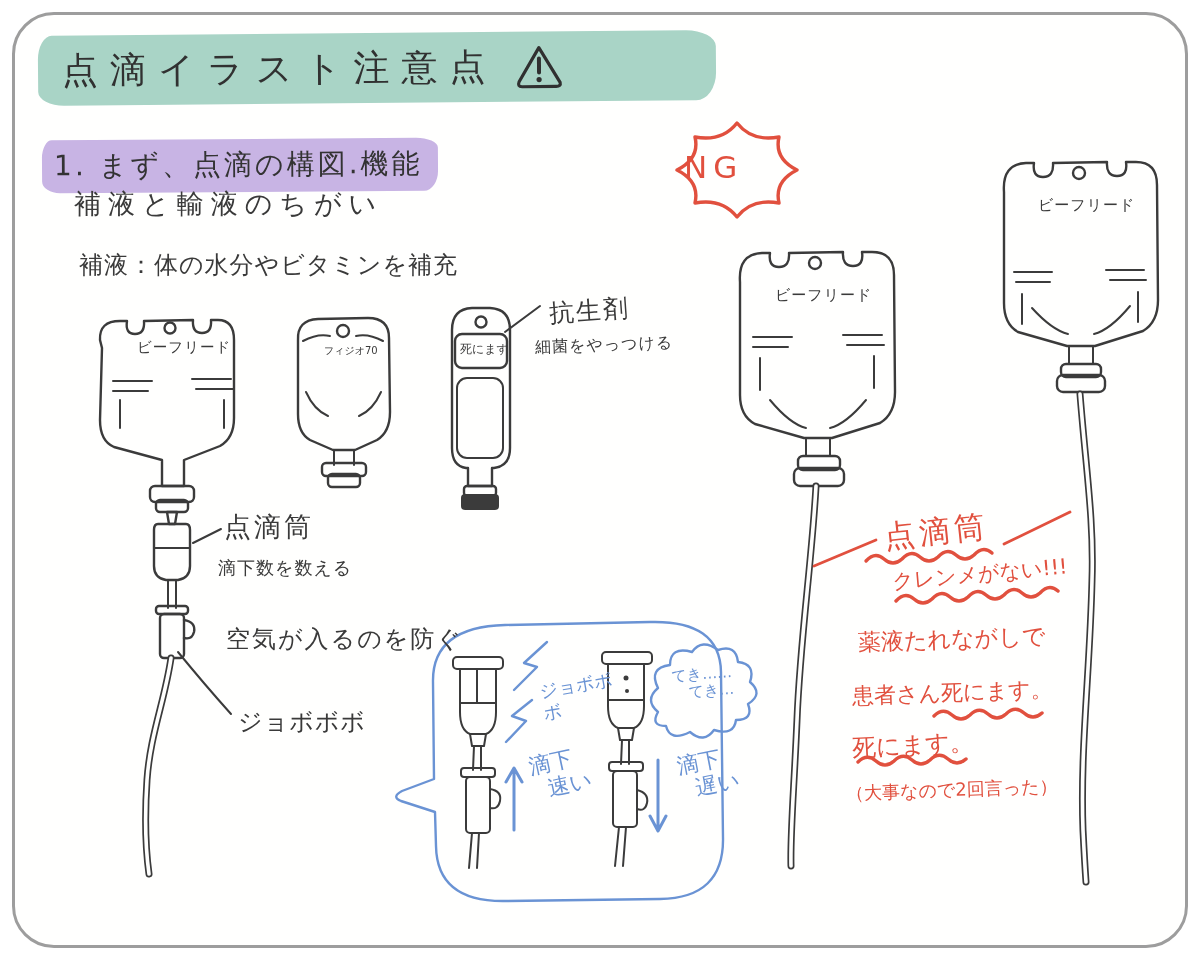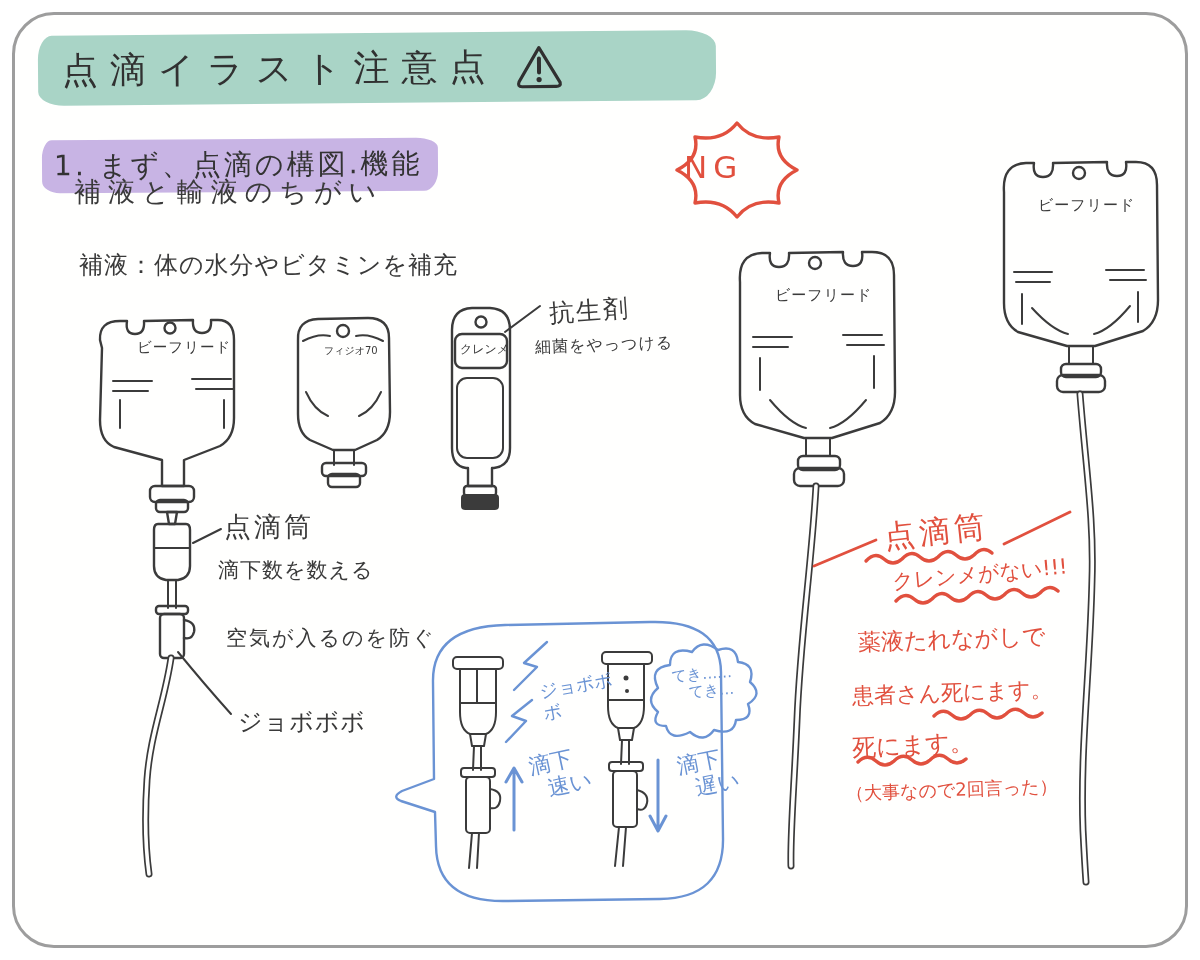--- a/index.html
+++ b/index.html
@@ -150,33 +150,33 @@
     <svg width="52" height="48" viewBox="0 0 52 48">
       <path d="M 26 5 L 47 40 Q 48 44 43 44 L 9 44 Q 4 44 6 39 Z" fill="none" stroke="#303030" stroke-width="3.2" stroke-linejoin="round"></path>
       <path d="M 26 16 L 26 30" stroke="#303030" stroke-width="4" stroke-linecap="round"></path>
       <circle cx="26" cy="37" r="2.6" fill="#303030"></circle>
     </svg>
   </div>
 
   <div class="hl-purple">
     <span>1. まず、点滴の構図.機能</span>
   </div>
-  <div class="t" style="left:74px;top:176px;font-size:27px;letter-spacing:7px;">補液と輸液のちがい</div>
+  <div class="t" style="left:74px;top:188px;font-size:27px;letter-spacing:7px;">補液と輸液のちがい</div>
   <div class="t" style="left:62px;top:252px;font-size:24px;letter-spacing:1px;margin-left:17px;">補液：体の水分やビタミンを補充</div>
 
   <div class="t" style="left:137px;top:339px;font-size:14.5px;letter-spacing:1px;">ビーフリード</div>
   <div class="t" style="left:324px;top:345px;font-size:10px;">フィジオ70</div>
-  <div class="t" style="left:460px;top:343px;font-size:12px;">クレンメ</div>
+  <div class="t" style="left:460px;top:343px;font-size:12px;">死にます</div>
 
   <div class="t" style="left:549px;top:297px;font-size:25px;letter-spacing:2px;transform:rotate(-4deg);">抗生剤</div>
   <div class="t" style="left:535px;top:336px;font-size:16px;letter-spacing:1px;transform:rotate(-2deg);">細菌をやっつける</div>
 
   <div class="t" style="left:224px;top:511px;font-size:27px;letter-spacing:3px;">点滴筒</div>
-  <div class="t" style="left:218px;top:558px;font-size:21px;letter-spacing:1px;">滴下数を数える</div>
-  <div class="t" style="left:226px;top:626px;font-size:21px;letter-spacing:2px;">空気が入るのを防ぐ</div>
+  <div class="t" style="left:218px;top:558px;font-size:18px;letter-spacing:1px;">滴下数を数える</div>
+  <div class="t" style="left:226px;top:626px;font-size:24px;letter-spacing:2px;">空気が入るのを防ぐ</div>
   <div class="t" style="left:238px;top:709px;font-size:24px;letter-spacing:1px;">ジョボボボ</div>
 
   <div class="t blue-t" style="left:541px;top:674px;font-size:18px;width:80px;white-space:normal;transform:rotate(-10deg);line-height:1.2;">ジョボボボ</div>
   <div class="t blue-t twoline" style="left:531px;top:748px;font-size:22px;transform:rotate(-12deg);">
     <span>滴下</span>
     <span style="margin-left:14px;">速い</span>
   </div>
   <div class="t blue-t twoline" style="left:672px;top:666px;font-size:15px;transform:rotate(-4deg);">
     <span>てき……</span>
     <span style="margin-left:16px;">てき…</span>

